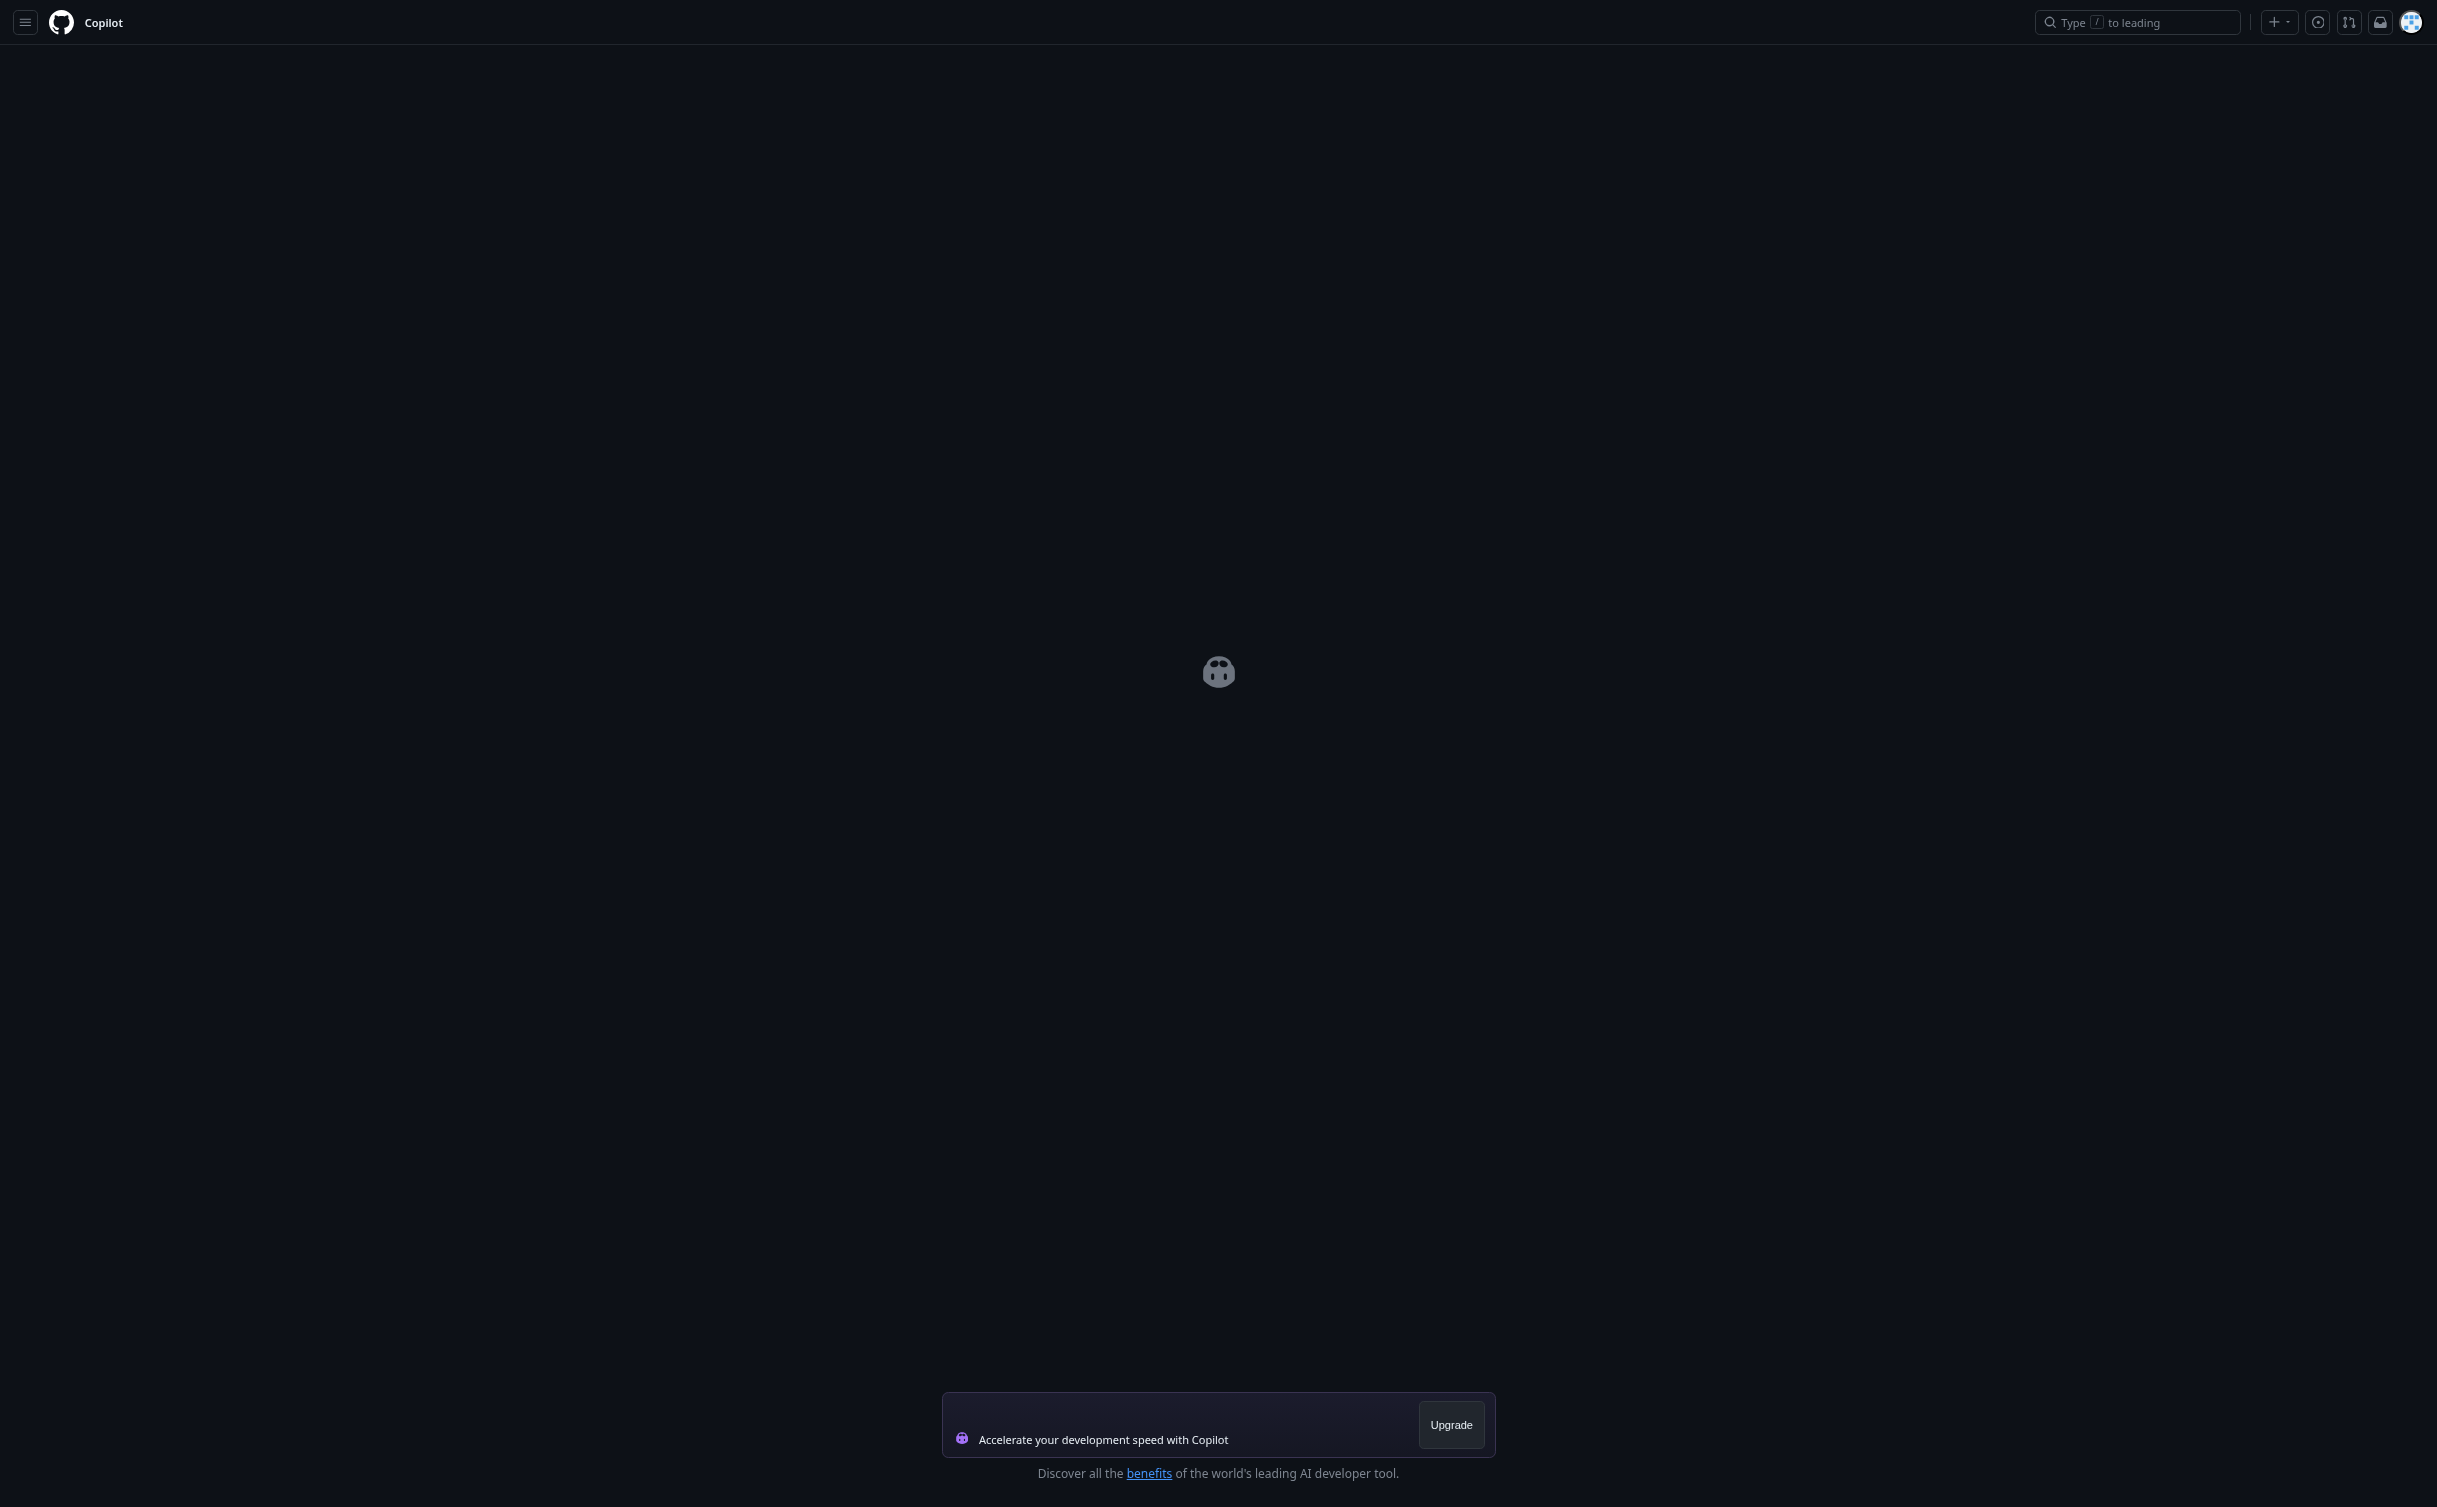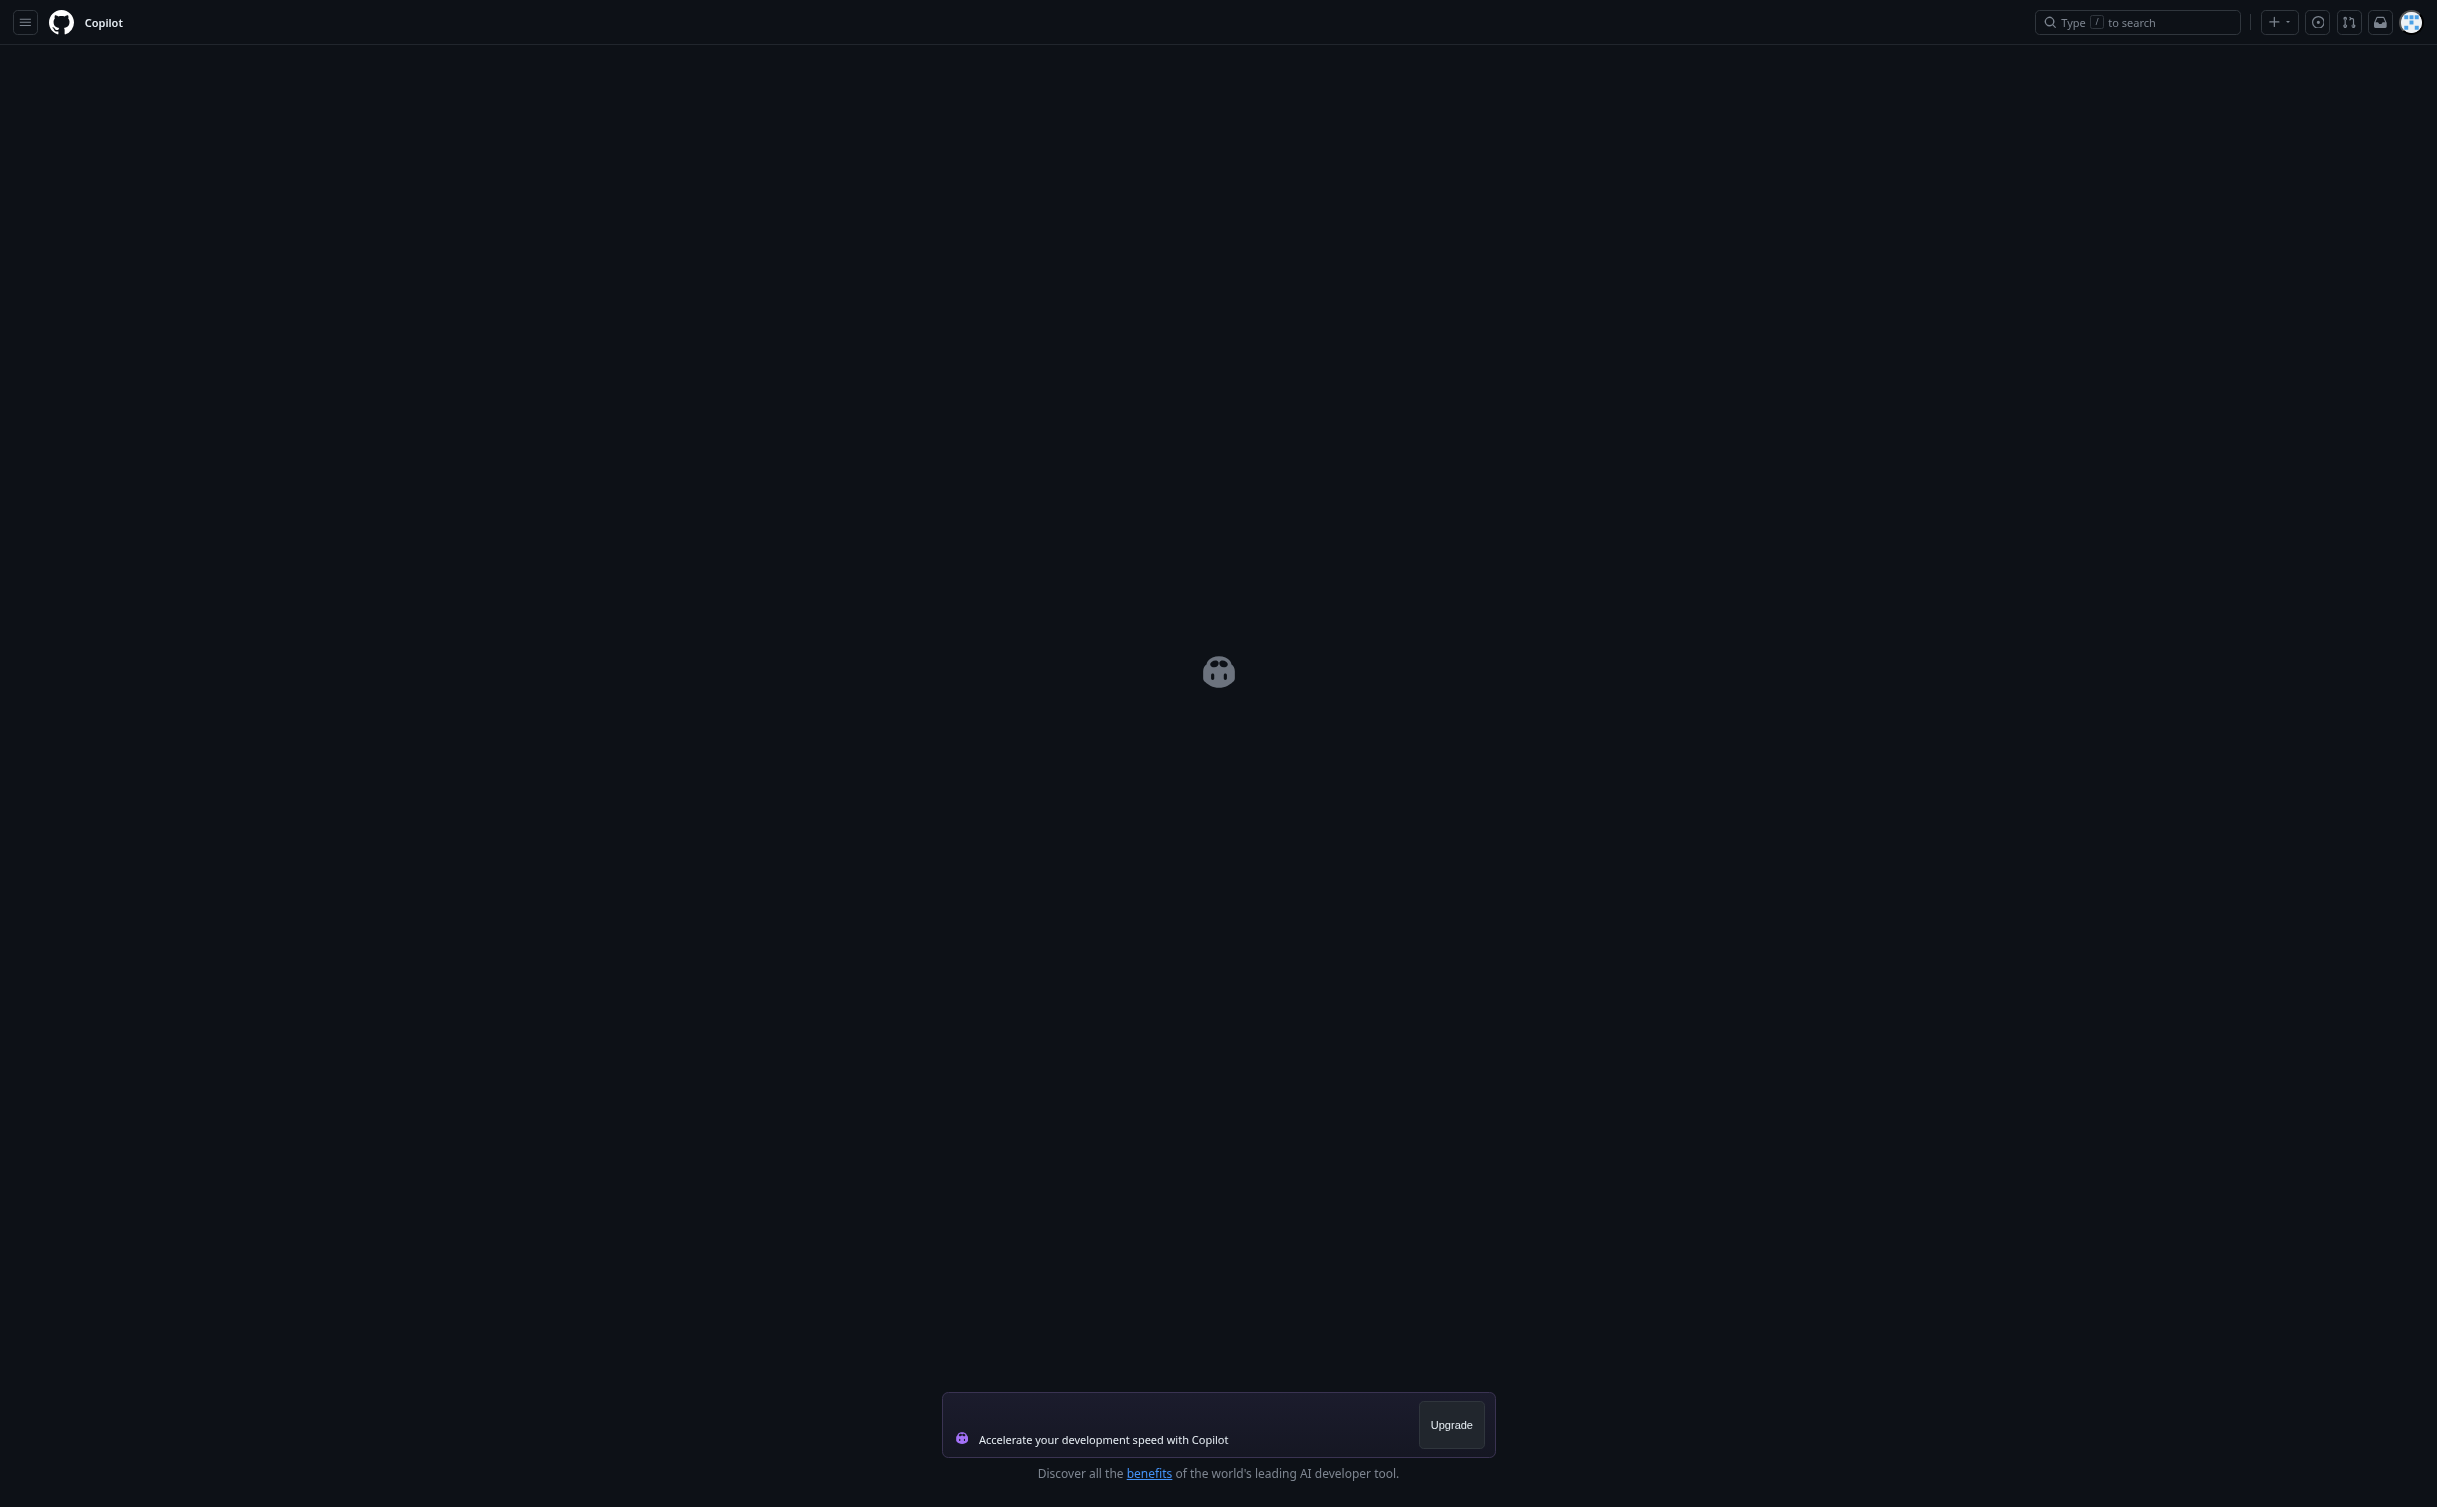--- a/index.html
+++ b/index.html
@@ -182,21 +182,21 @@
     <span class="page-title">Copilot</span>
   </div>
 
   <div class="header-right">
     <div class="search-box">
       <svg width="12.7" height="12.7" viewBox="0 0 16 16" fill="currentColor">
         <path d="M10.68 11.74a6 6 0 01-7.922-8.982 6 6 0 018.982 7.922l3.04 3.04a.749.749 0 01-1.06 1.06l-3.04-3.04zM11.5 7a4.5 4.5 0 10-9 0 4.5 4.5 0 009 0z"></path>
       </svg>
       <span>Type</span>
       <span class="kbd">/</span>
-      <span>to search</span>
+      <span>to leading</span>
     </div>
 
     <div class="divider"></div>
 
     <button class="create-btn">
       <svg width="12.7" height="12.7" viewBox="0 0 16 16" fill="currentColor">
         <path d="M7.25 1.75a.75.75 0 011.5 0v5h5a.75.75 0 010 1.5h-5v5a.75.75 0 01-1.5 0v-5h-5a.75.75 0 010-1.5h5v-5z"></path>
       </svg>
       <svg width="8" height="8" viewBox="0 0 16 16" fill="currentColor">
         <path d="M4 6l4 4 4-4z"></path>

